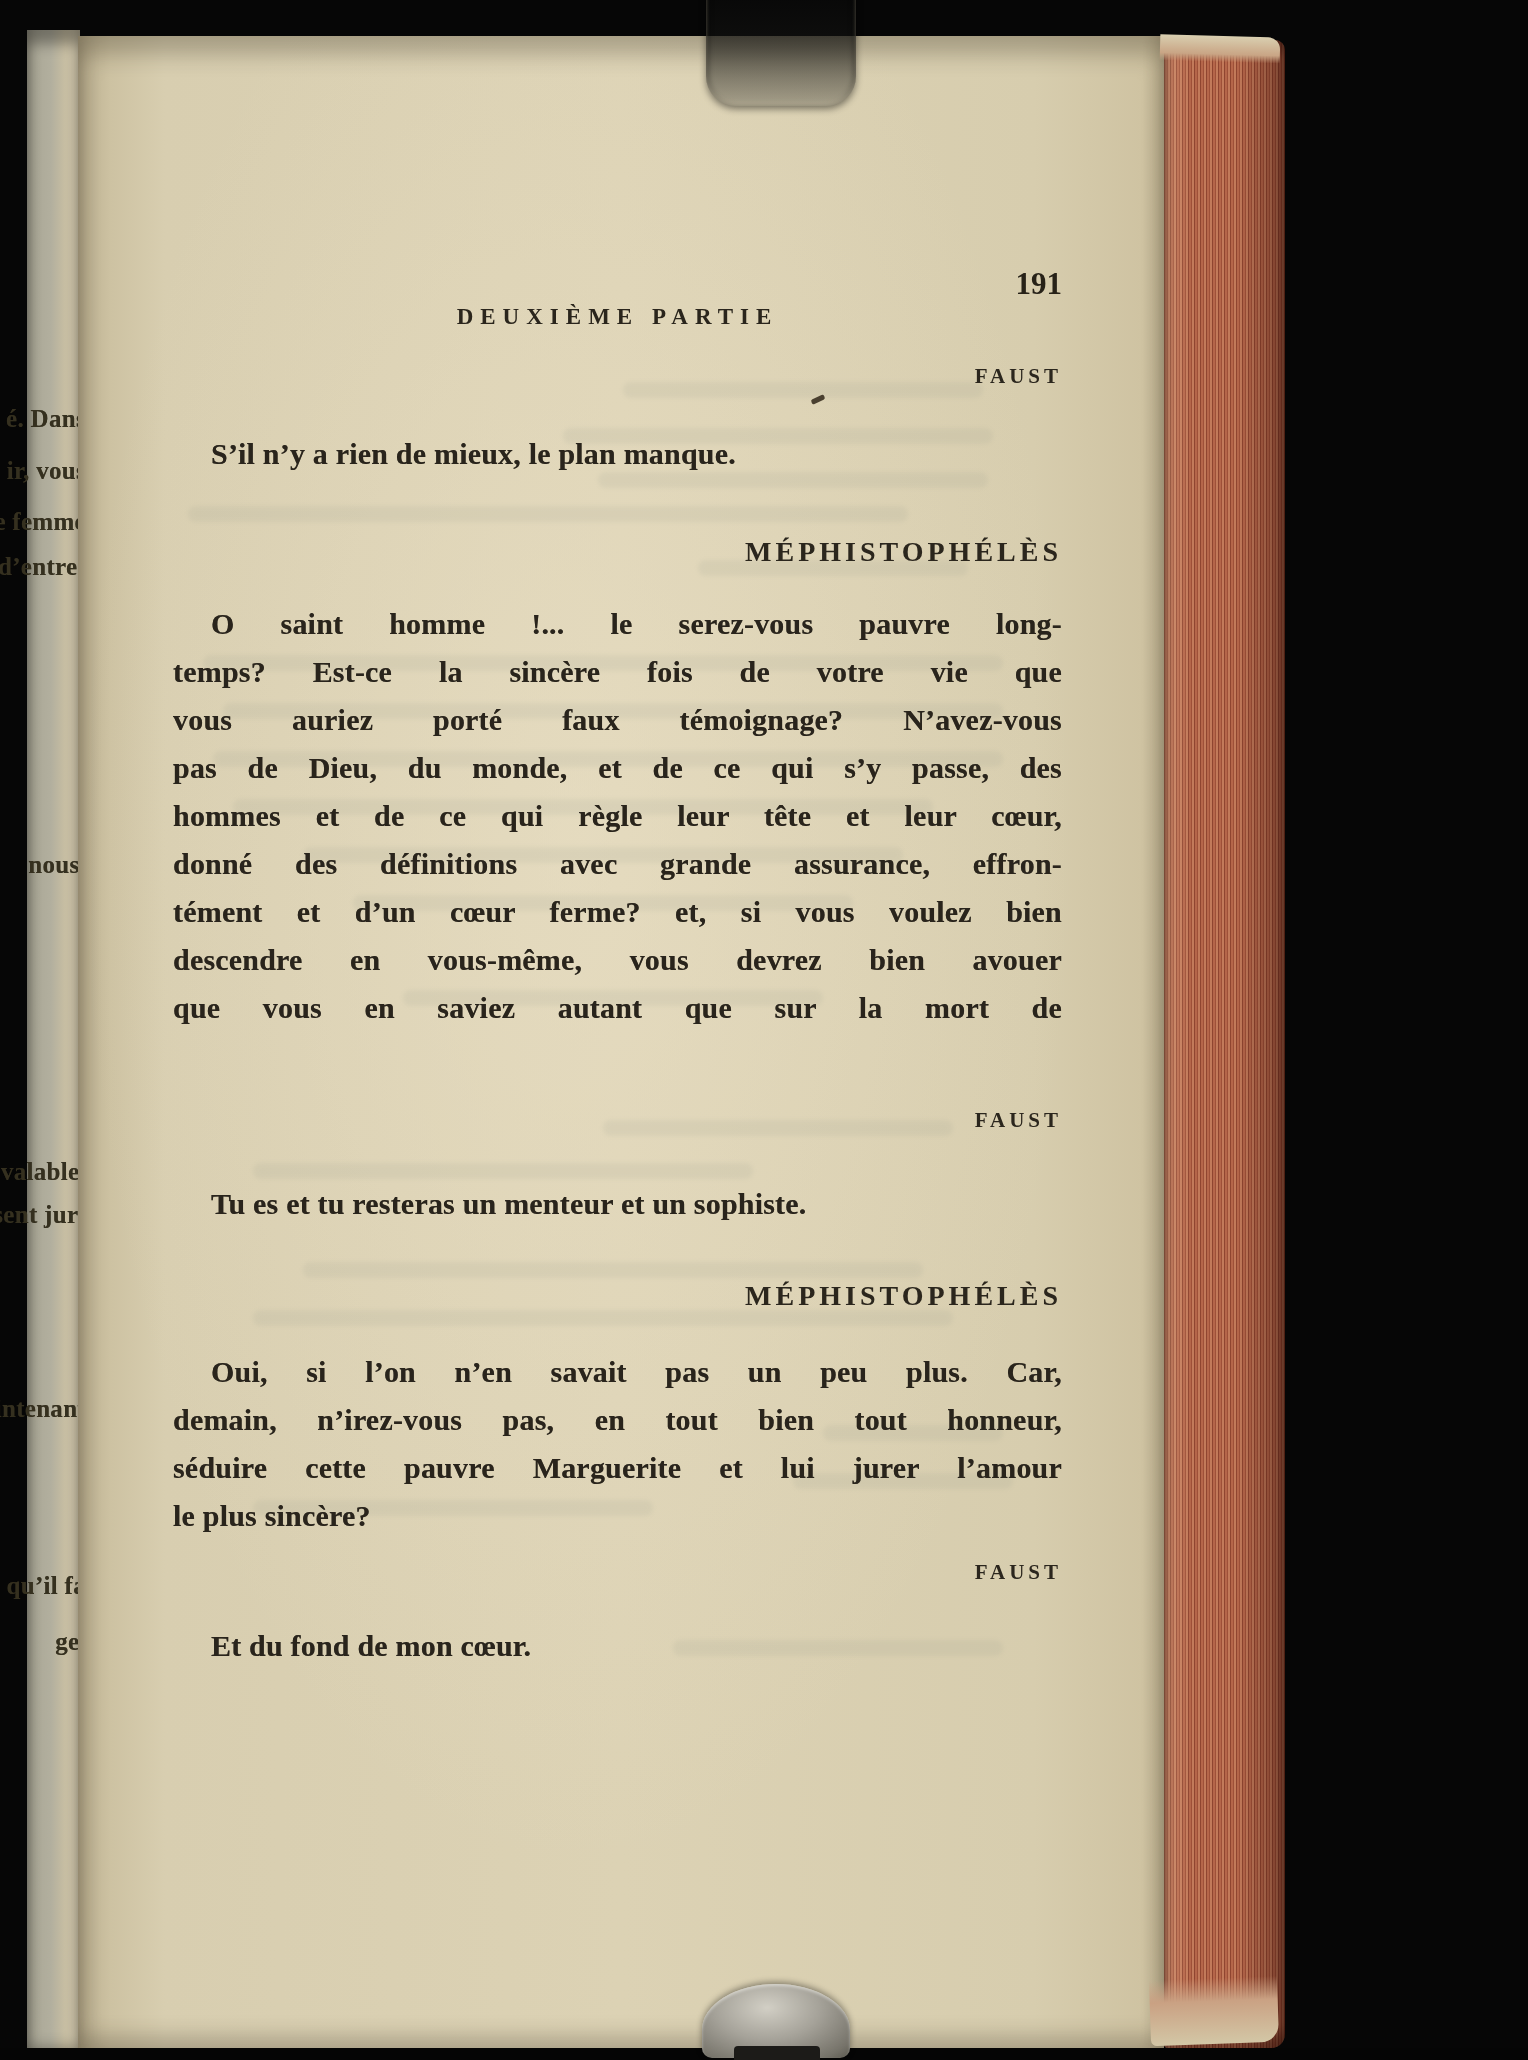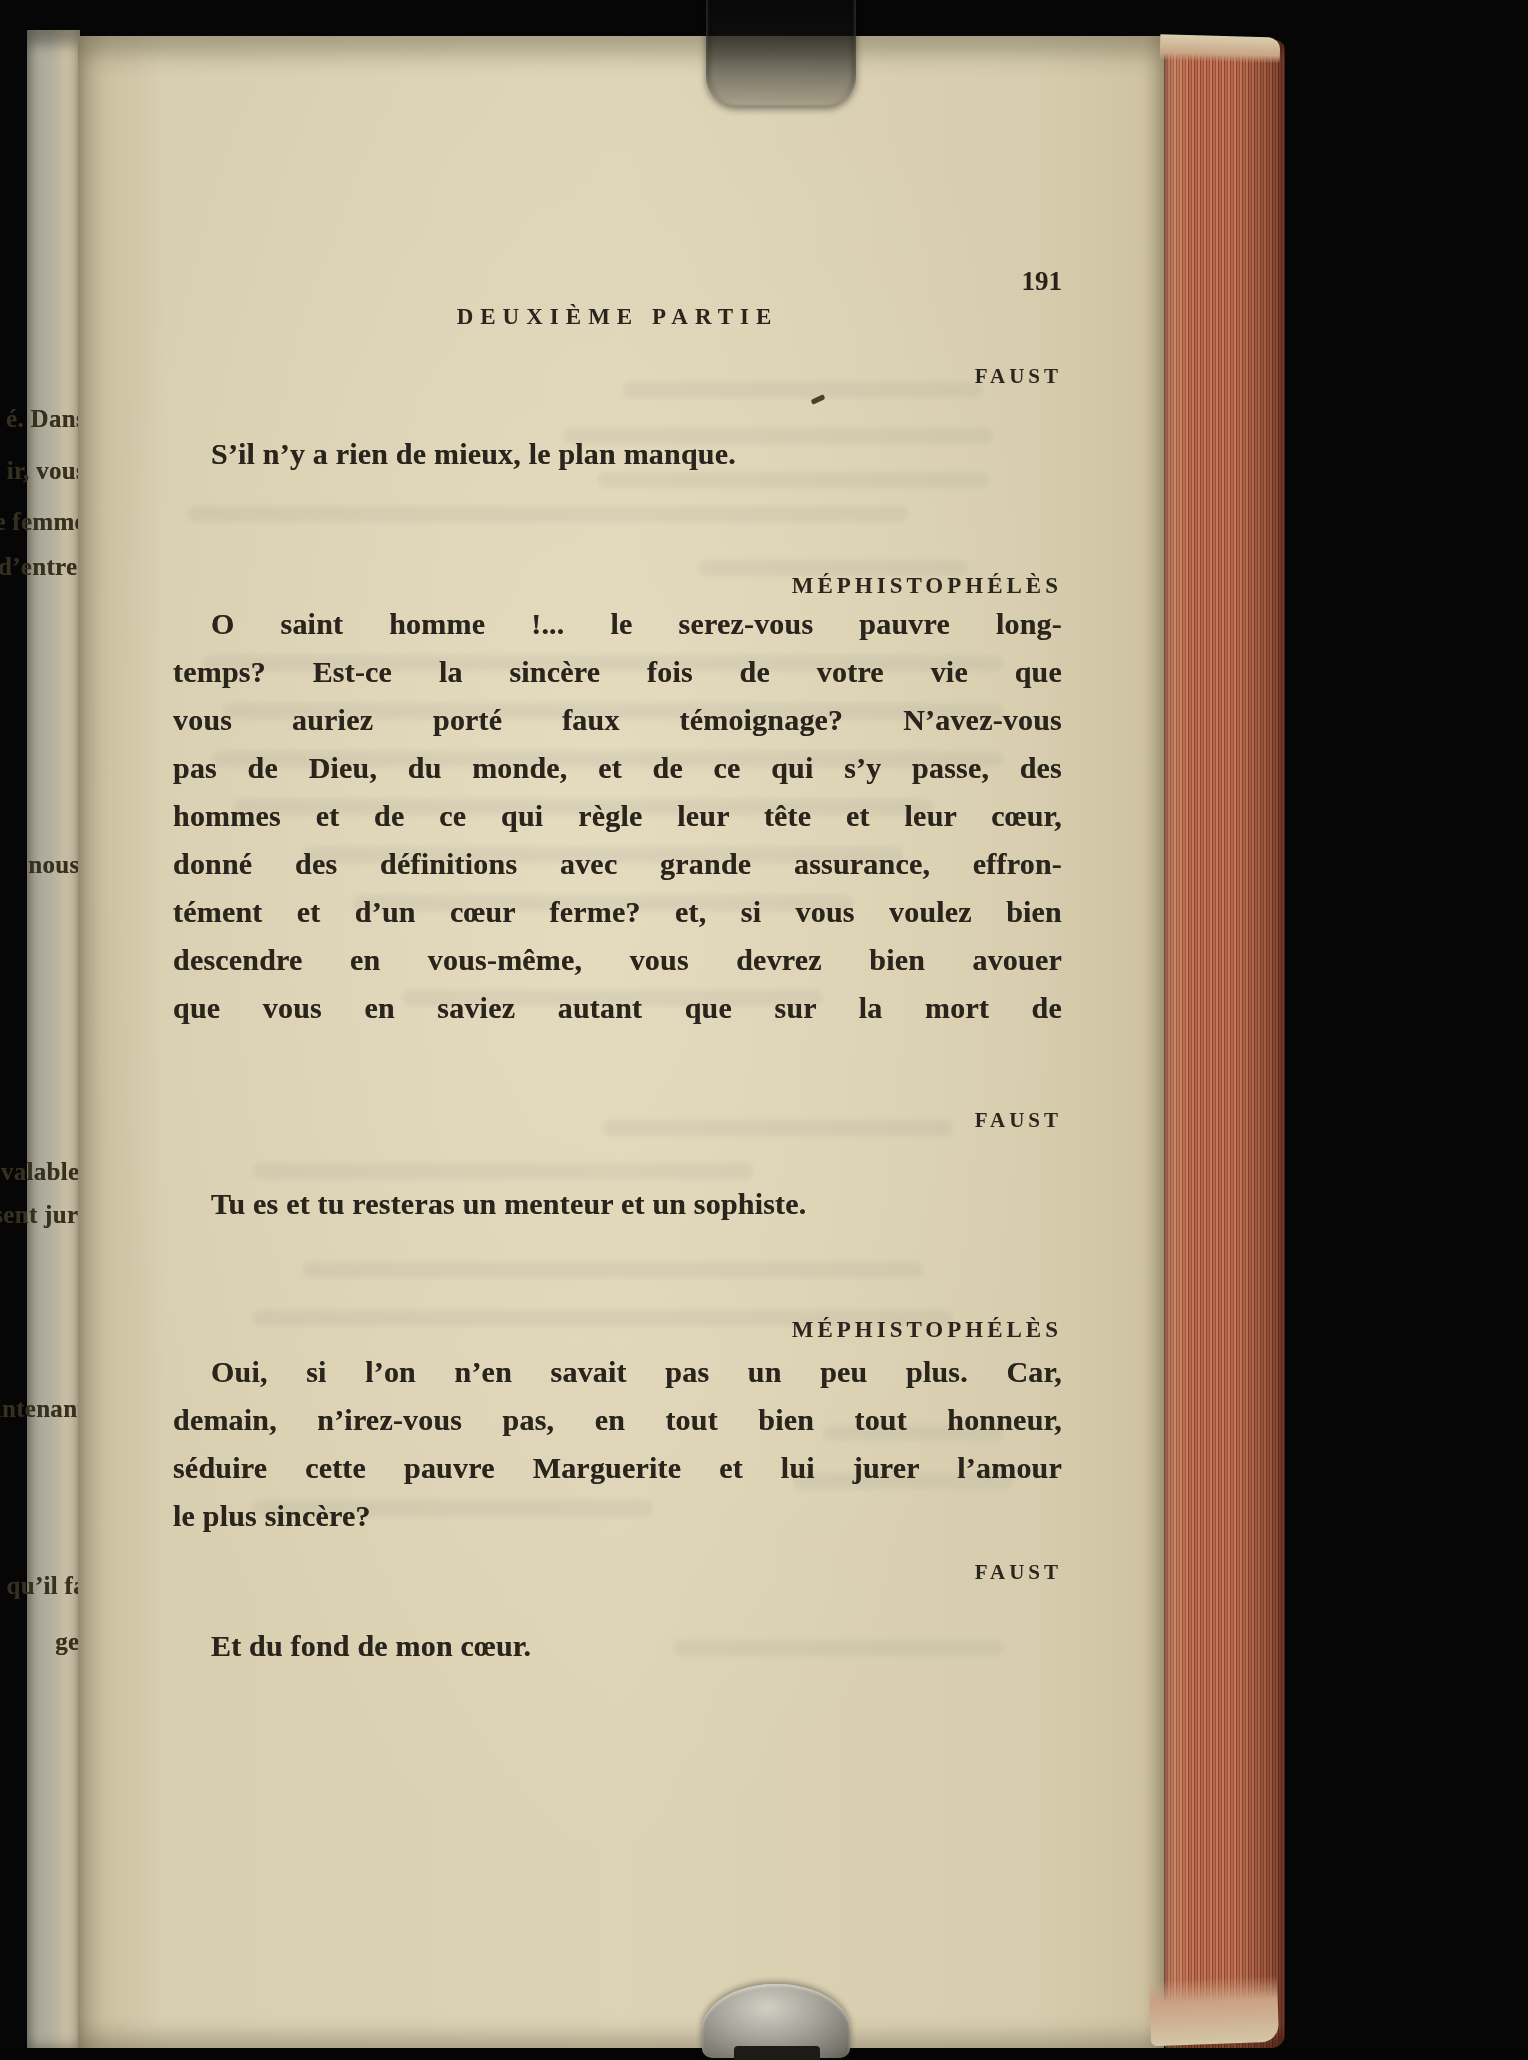--- a/index.html
+++ b/index.html
@@ -33,27 +33,27 @@
     background:#8a9184;opacity:.11;filter:blur(2px);
   }
   .speck{position:absolute;z-index:3;background:#4a4030;border-radius:2px;}
   
   .column{position:absolute;left:95px;top:0;width:889px;z-index:3;color:#29241c;}
   .runhead{position:absolute;left:0;top:236px;width:100%;height:40px;}
   .runhead-title{
     position:absolute;left:50%;transform:translateX(-50%);top:0;
     font-size:23px;font-weight:700;letter-spacing:7px;white-space:nowrap;color:#2a251c;margin-top:32px;
   }
-  .folio{position:absolute;right:0;top:-6px;font-size:27px;font-weight:700;color:#272218;}
+  .folio{position:absolute;right:0;top:-6px;font-size:31px;font-weight:700;color:#272218;}
   .speaker{
     position:absolute;left:0;width:100%;text-align:right;
     font-weight:700;color:#2b261d;white-space:nowrap;
   }
   .speaker.sm{font-size:21px;letter-spacing:4px;}
-  .speaker.lg{font-size:23px;letter-spacing:4px;margin-top:37px;}
+  .speaker.lg{font-size:28px;letter-spacing:4px;}
   .lines{position:absolute;left:0;width:100%;}
   .line{
     height:48px;line-height:48px;font-size:30px;font-weight:700;
     letter-spacing:.2px;white-space:nowrap;
     text-align:justify;text-align-last:justify;
     text-shadow:0 0 .5px rgba(40,34,22,.55);
   }
   .line.plain{text-align:left;text-align-last:left;}
   .line.indent{text-indent:38px;}
   

